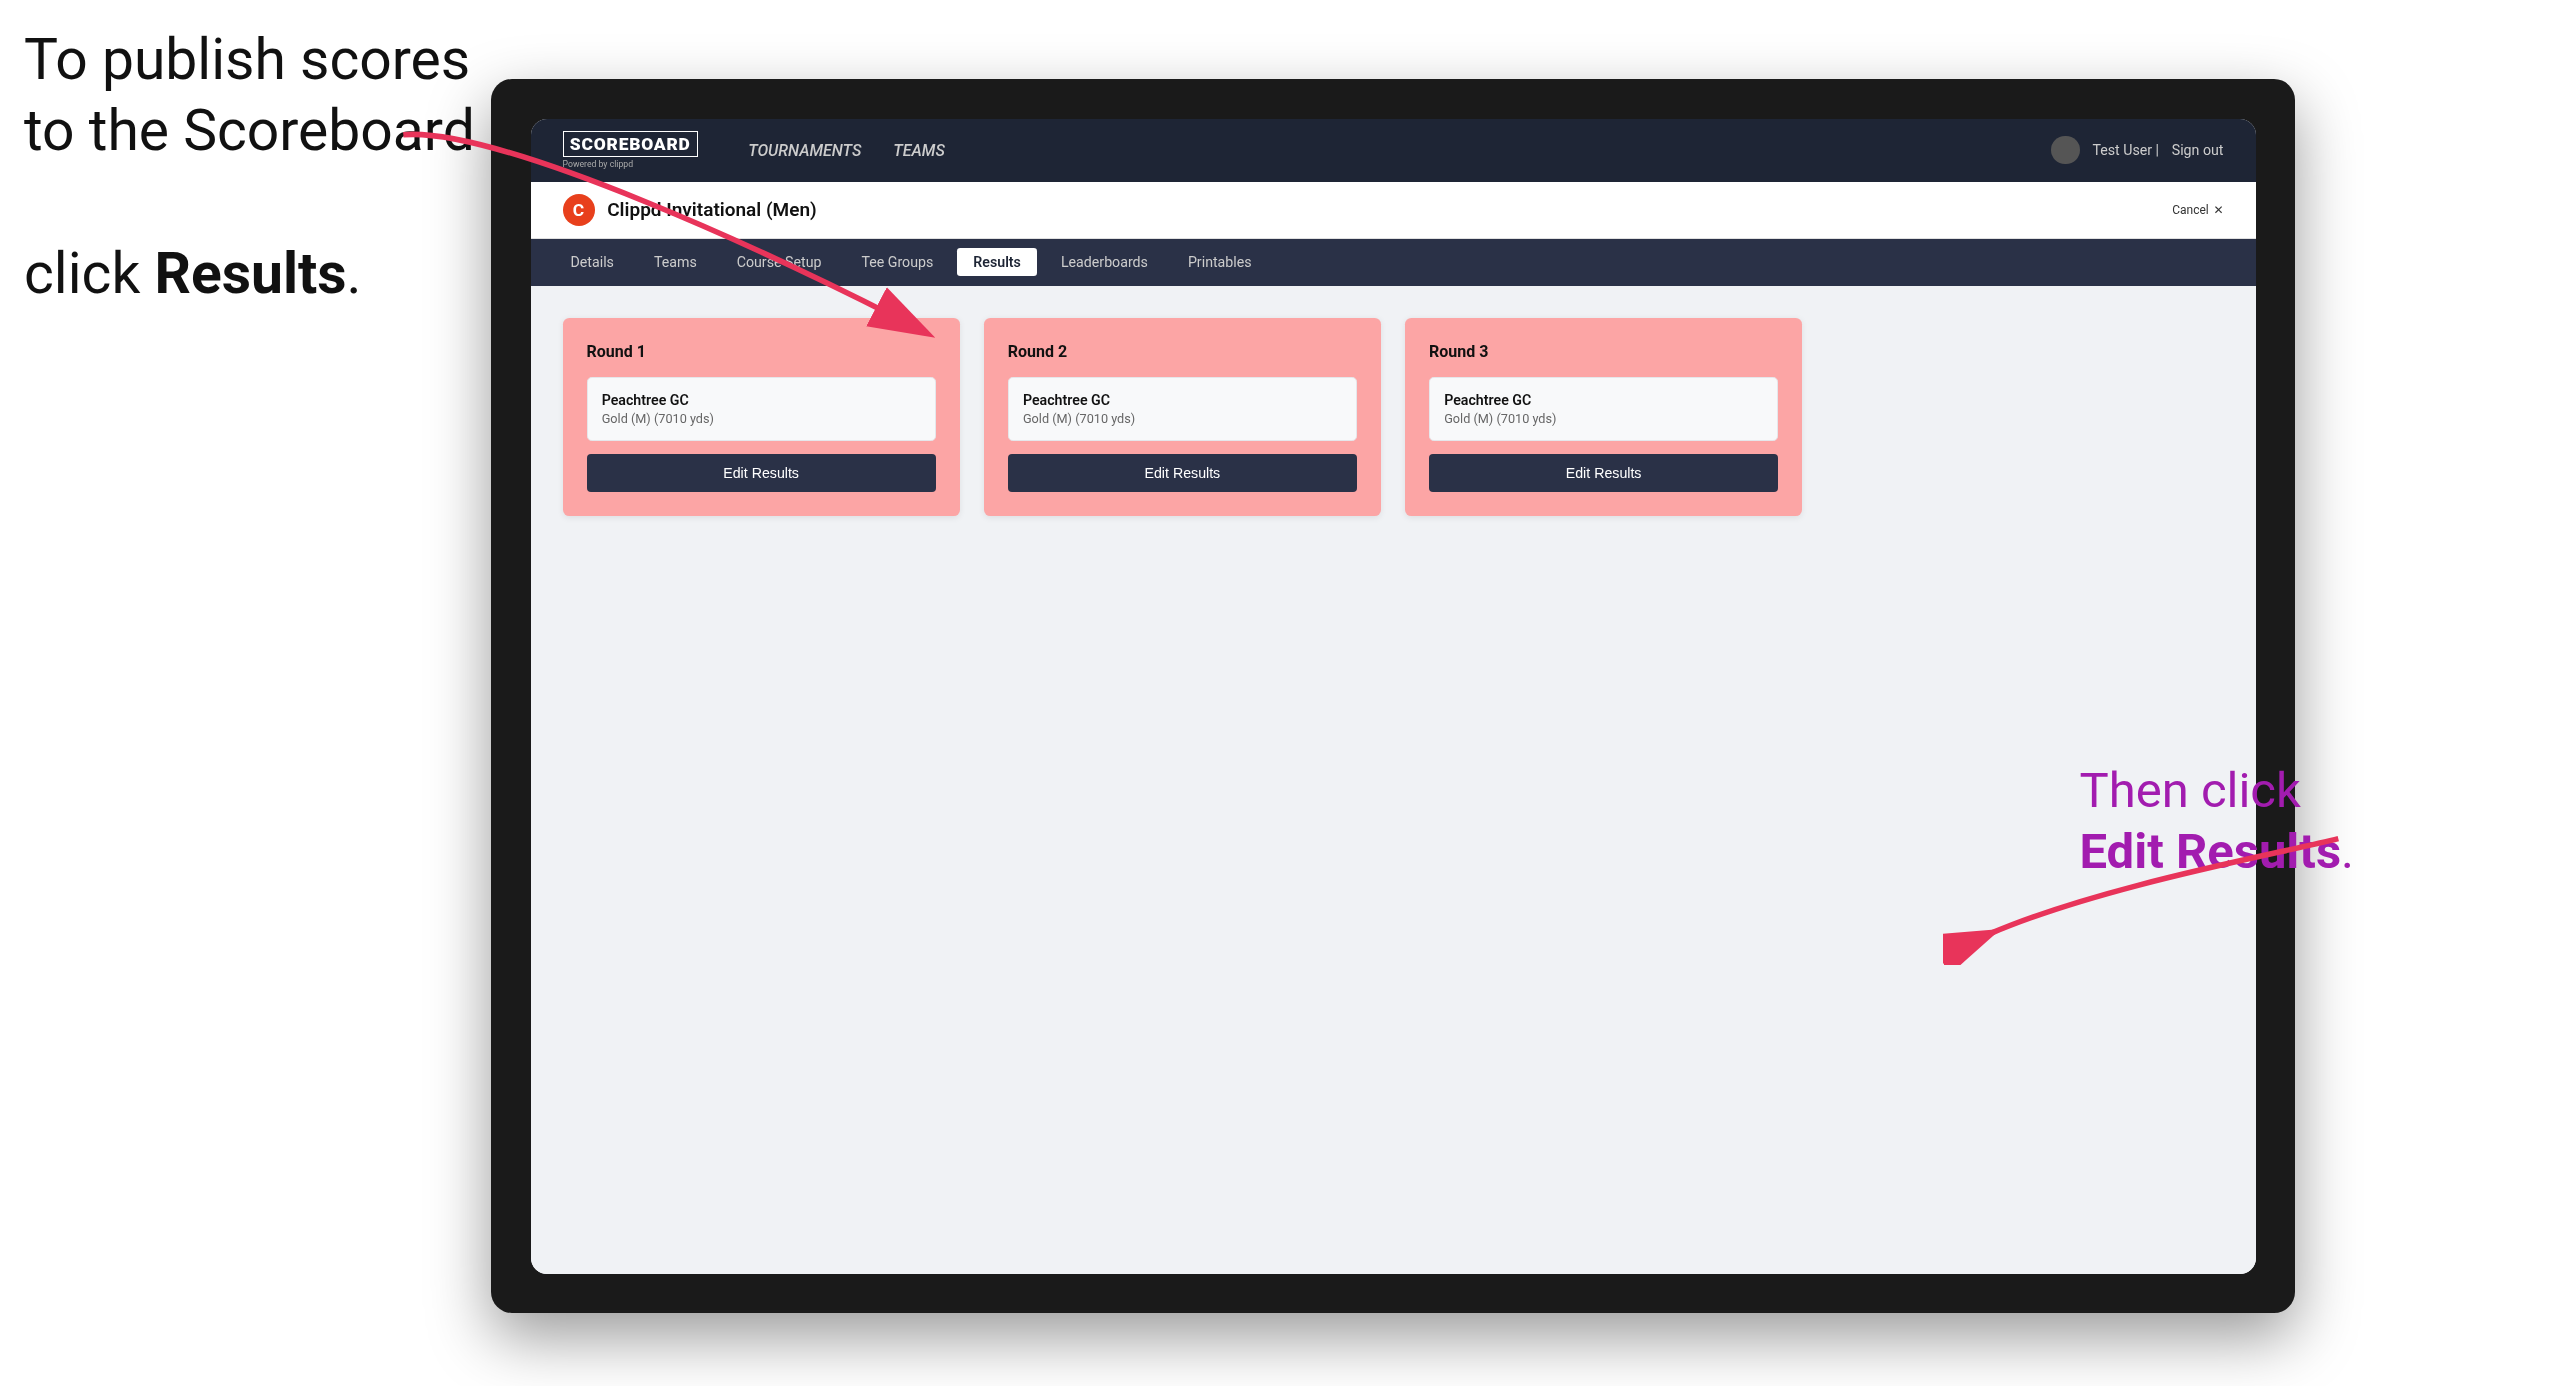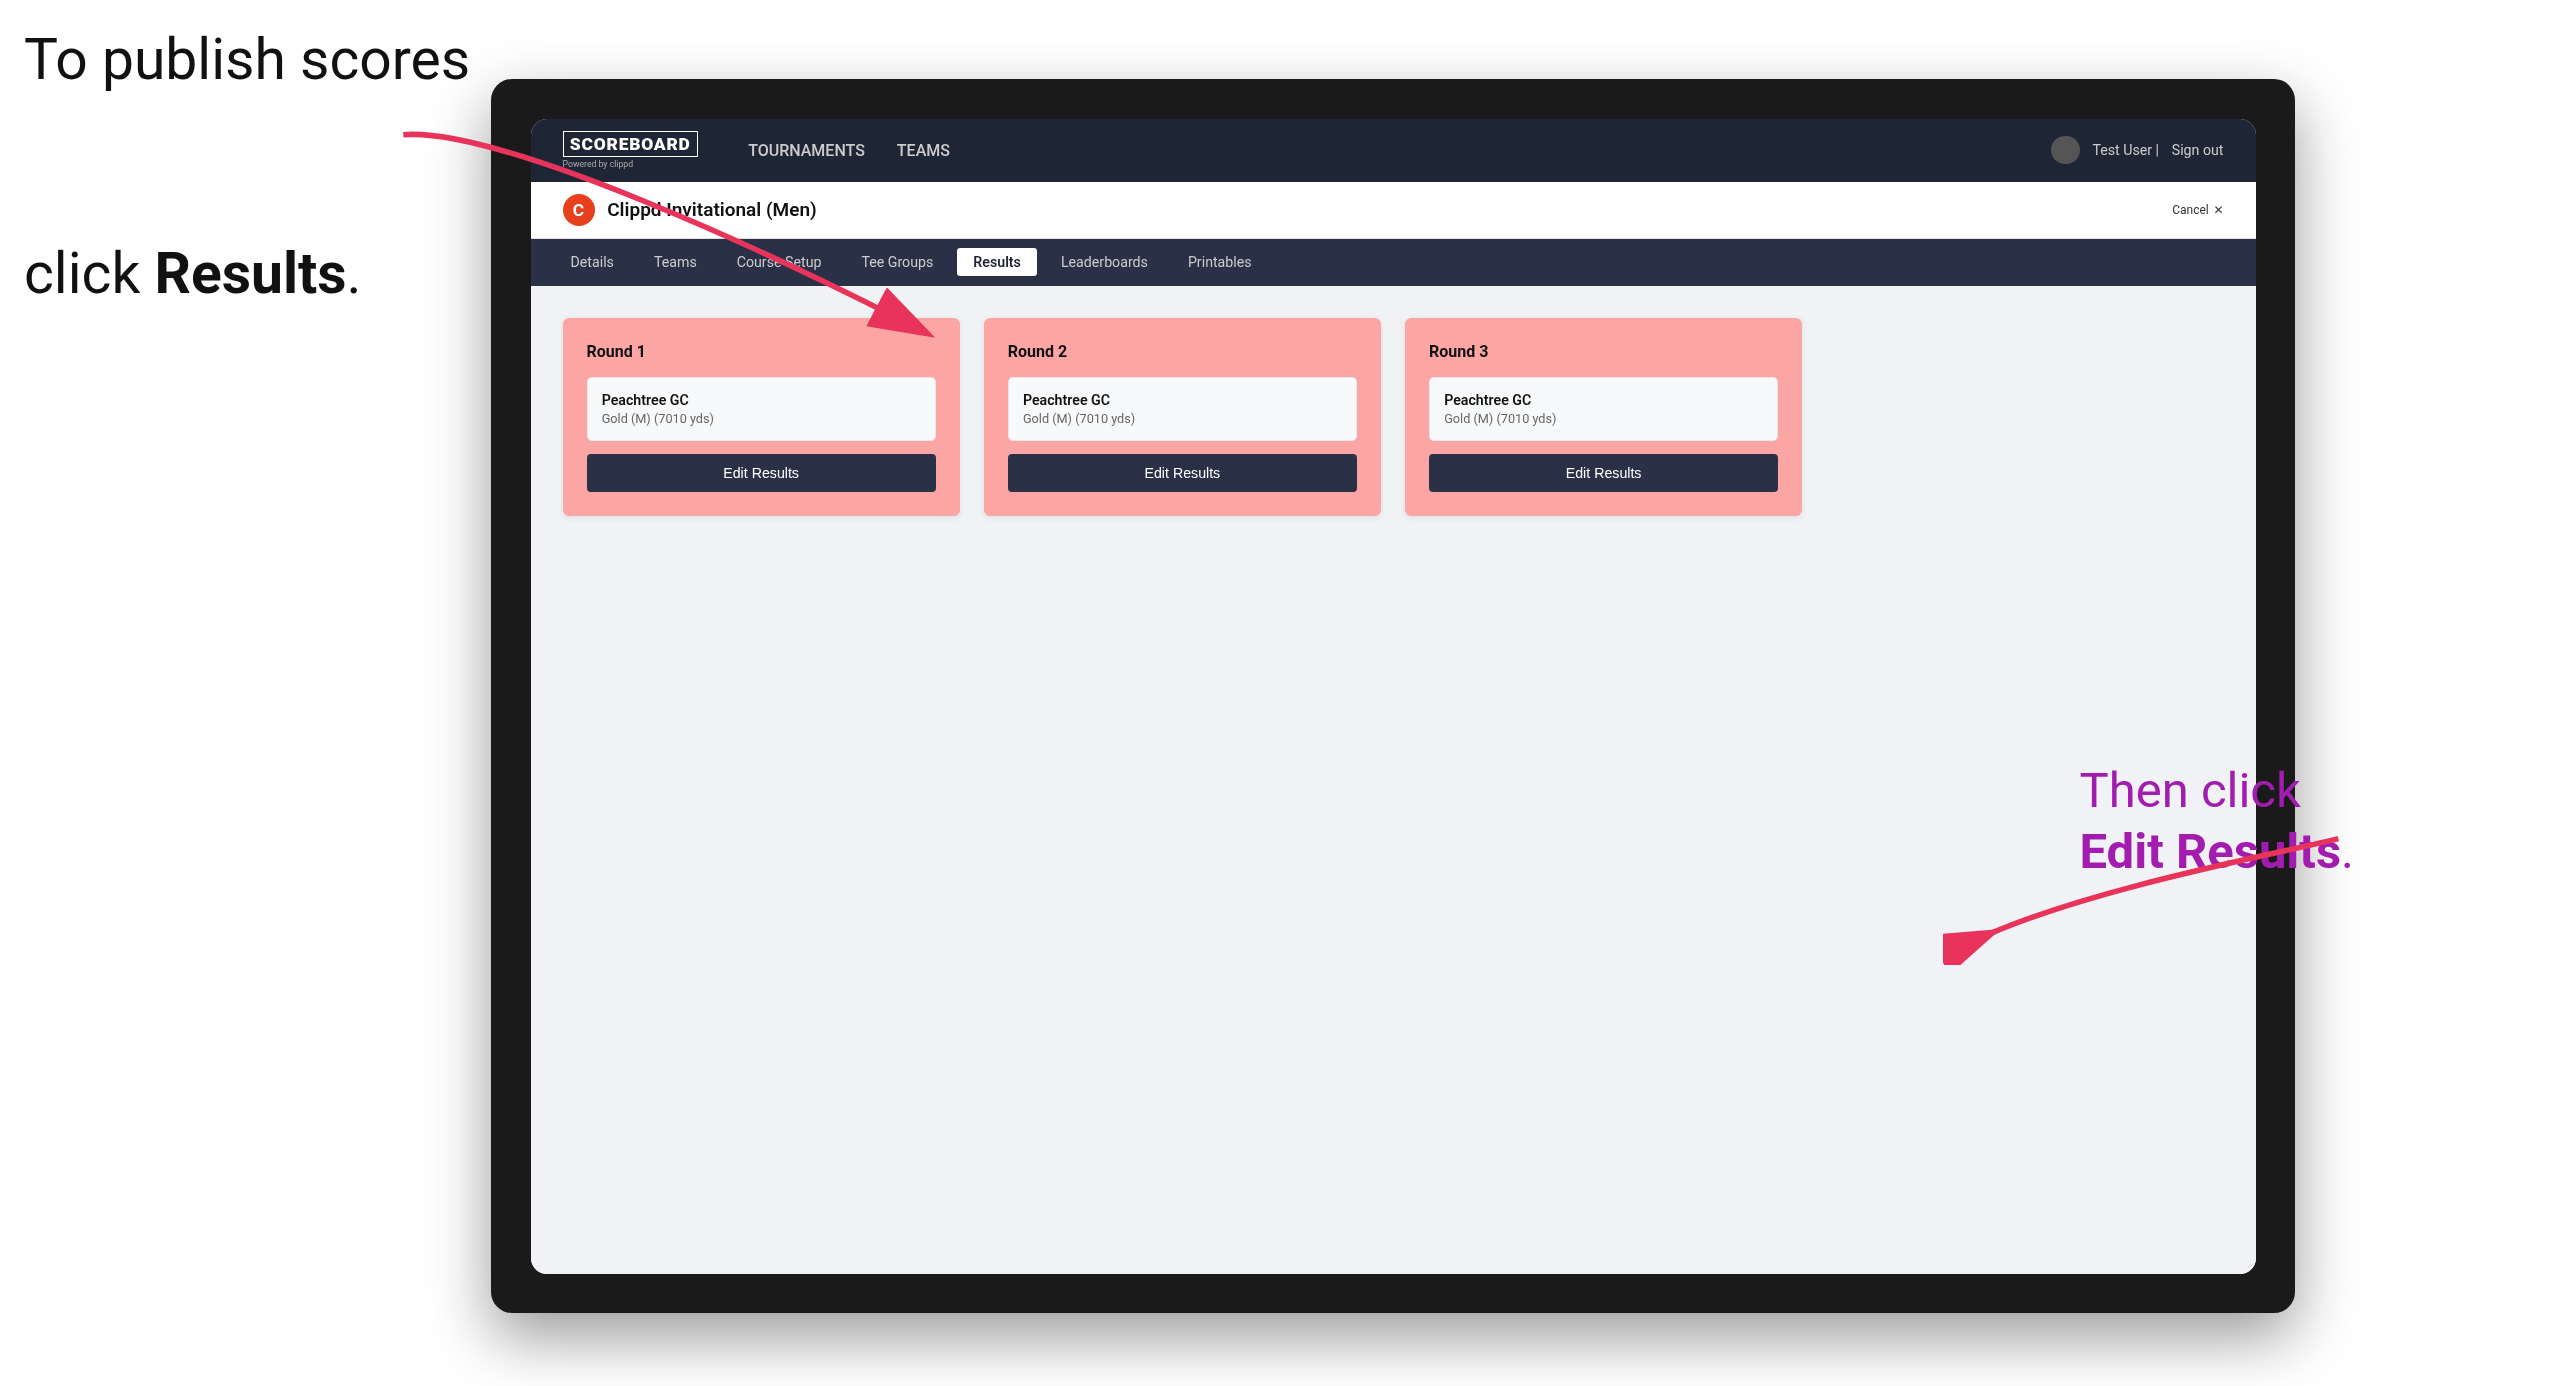--- a/index.html
+++ b/index.html
@@ -95,20 +95,21 @@
     .logo-subtext {
       color: #aaaaaa;
       font-size: 8.7px;
       margin-top: 1.6px;
     }
 
     .nav-links {
       display: flex;
       gap: 32px;
       flex: 1;
+      font-style: italic;
     }
 
     .nav-link {
       color: #cccccc;
       font-size: 16px;
       font-weight: 500;
       cursor: pointer;
       text-decoration: none;
     }
 
@@ -267,21 +268,21 @@
     
     .arrow-svg {
       position: absolute;
     }
   </style>
 </head>
 <body>
 
 <div class="instruction-text">
   <span>To publish scores</span><br>
-  <br>
+  <span>to the Scoreboard</span><br>
   <br>
   <span>click </span><strong class="bold">Results</strong><span>.</span>
 </div>
 
 <div class="tablet-frame">
   <div class="tablet-screen">
 
     <div class="nav-bar">
       <div class="logo-area">
         <div>

